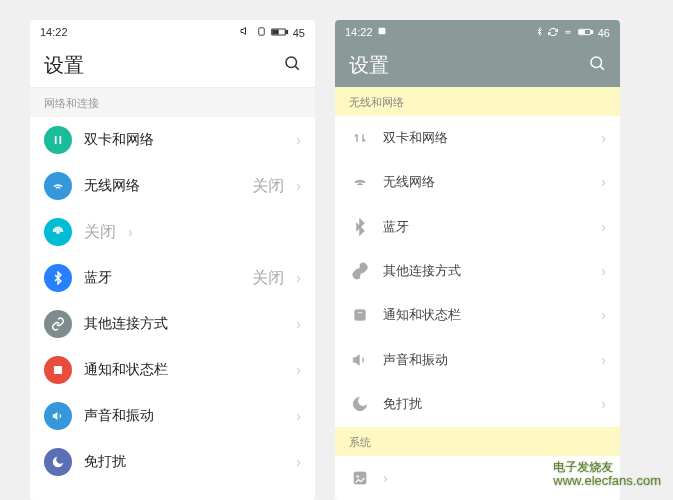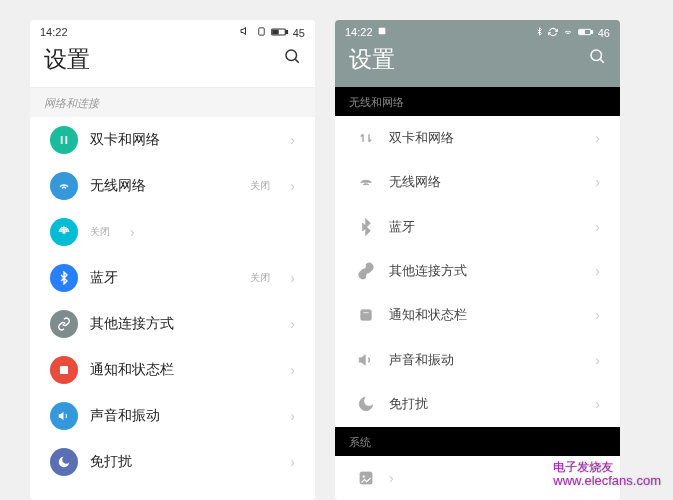--- a/index.html
+++ b/index.html
@@ -46,44 +46,44 @@
       align-items: flex-end;
       gap: 4px;
     }
     .phone-left .status-bar { background: #fff; color: #333; }
     .phone-right .status-bar { background: #8a9a99; color: #fff; }
 
     
     .header {
       height: 44px;
       display: flex;
-      align-items: flex-start;
+      align-items: center;
       padding: 0 14px;
-      font-size: 23px;
+      font-size: 20px;
     }
     .phone-left .header { background: #fff; color: #222; border-bottom: 0.5px solid #eee; }
     .phone-right .header { background: #8a9a99; color: #fff; }
     .header-title { flex: 1; }
     .search-icon { width: 18px; height: 18px; }
 
     
     .section-header {
       font-size: 11px;
       color: #999;
       padding: 8px 14px 6px;
     }
-    .phone-left .section-header { background: #f5f5f5; font-style: italic; }
-    .phone-right .section-header { background: #000000; color: #888; }
+    .phone-left .section-header { background: #f5f5f5; }
+    .phone-right .section-header { background: #fef9c3; color: #888; }
 
     
     .row {
       display: flex;
       align-items: center;
       height: 46px;
-      padding: 0 20px;
+      padding: 0 14px;
       background: #fff;
     }
     .phone-left .row { border-bottom: 0; }
     .phone-right .row { border-bottom: 0; }
     .row-icon {
       width: 28px;
       height: 28px;
       border-radius: 50%;
       display: flex;
       align-items: center;
@@ -97,23 +97,23 @@
       border-radius: 0;
       background: transparent !important;
     }
     .row-label {
       font-size: 14px;
       color: #222;
       flex: 1;
     }
     .phone-right .row-label { color: #444; font-size: 13px; }
     .row-status {
-      font-size: 10px;
+      font-size: 16px;
       color: #aaa;
-      margin-right: 20px;
+      margin-right: 12px;
     }
     .chevron {
       color: #ccc;
       font-size: 14px;
     }
 
     
     .ic-teal { background: #1abc9c; }
     .ic-blue { background: #3498db; }
     .ic-cyan { background: #00bcd4; }
@@ -127,21 +127,21 @@
     .phone-right .row-icon svg { stroke: #aaa; fill: #aaa; }
 
     
     .watermark {
       position: absolute;
       right: 12px;
       bottom: 12px;
       display: flex;
       align-items: center;
       gap: 6px;
-      color: #a21caf;
+      color: #4d7c0f;
       font-size: 12px;
       text-shadow: 0 0 2px rgba(0,0,0,0.4);
     }
     .watermark .logo {
       width: 22px;
       height: 22px;
     }
     .watermark-text { display: flex; flex-direction: column; line-height: 1.1; }
     .watermark-text .sub { font-size: 13px; opacity: 0.9; }
   </style>

